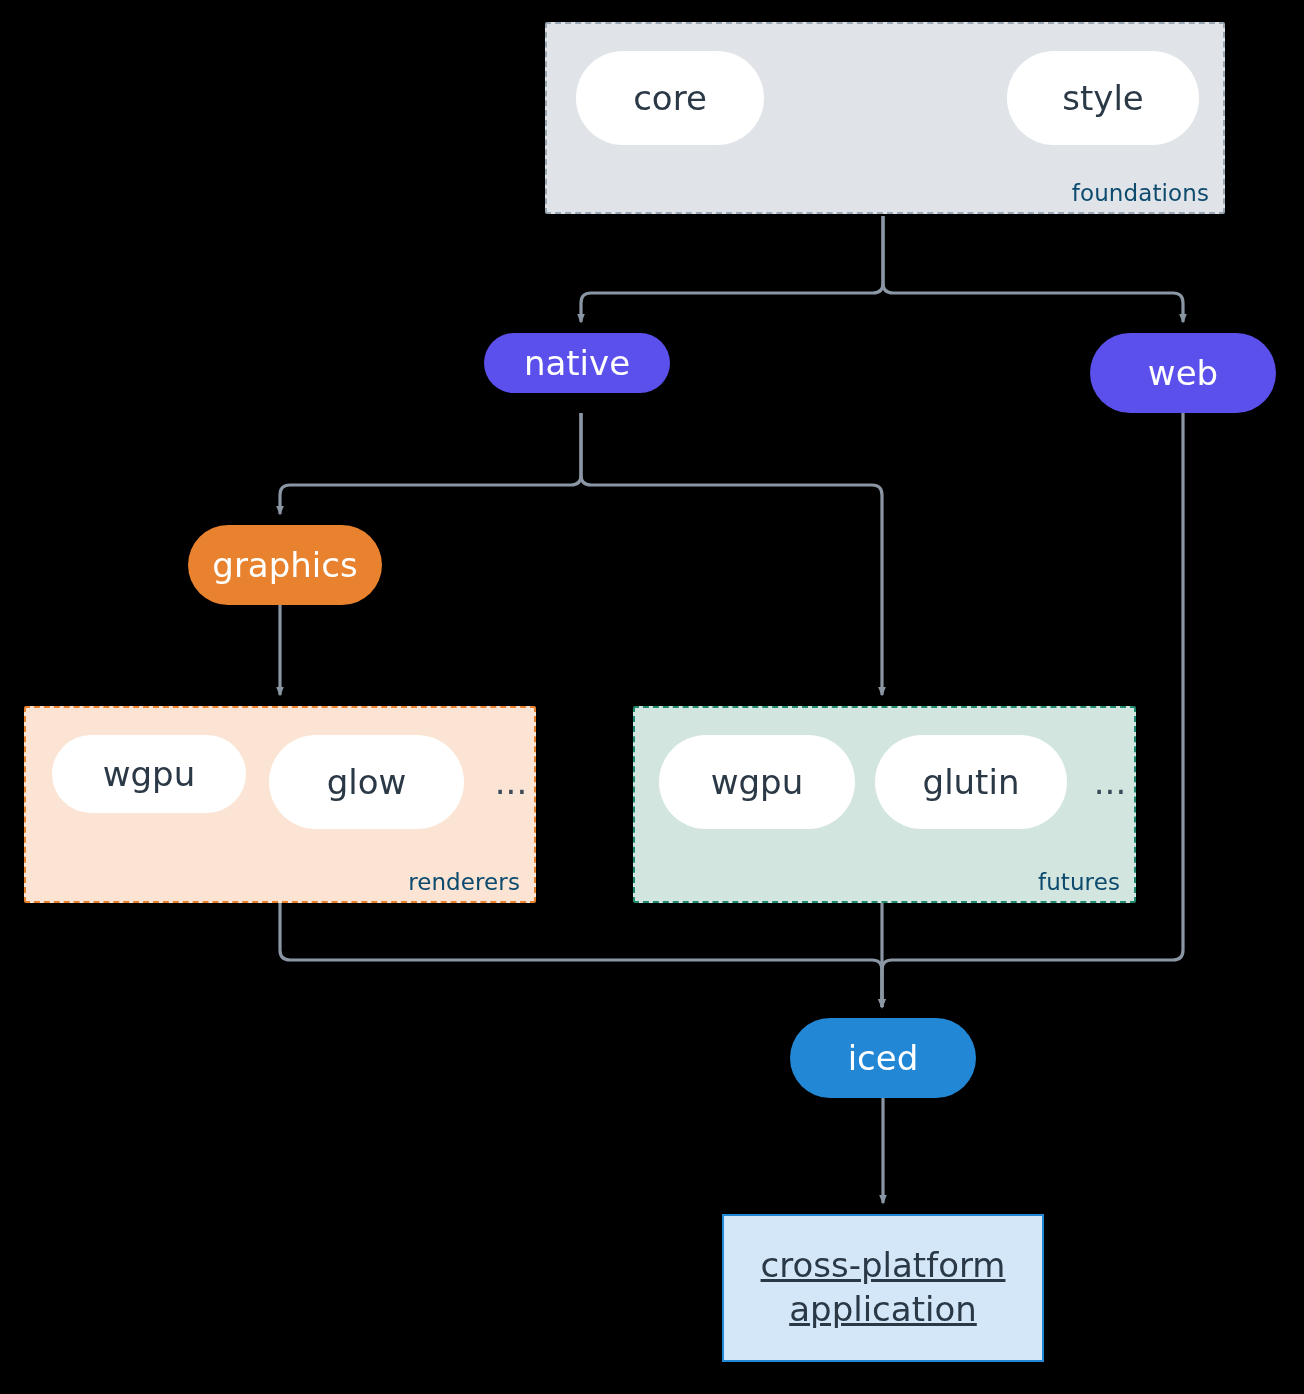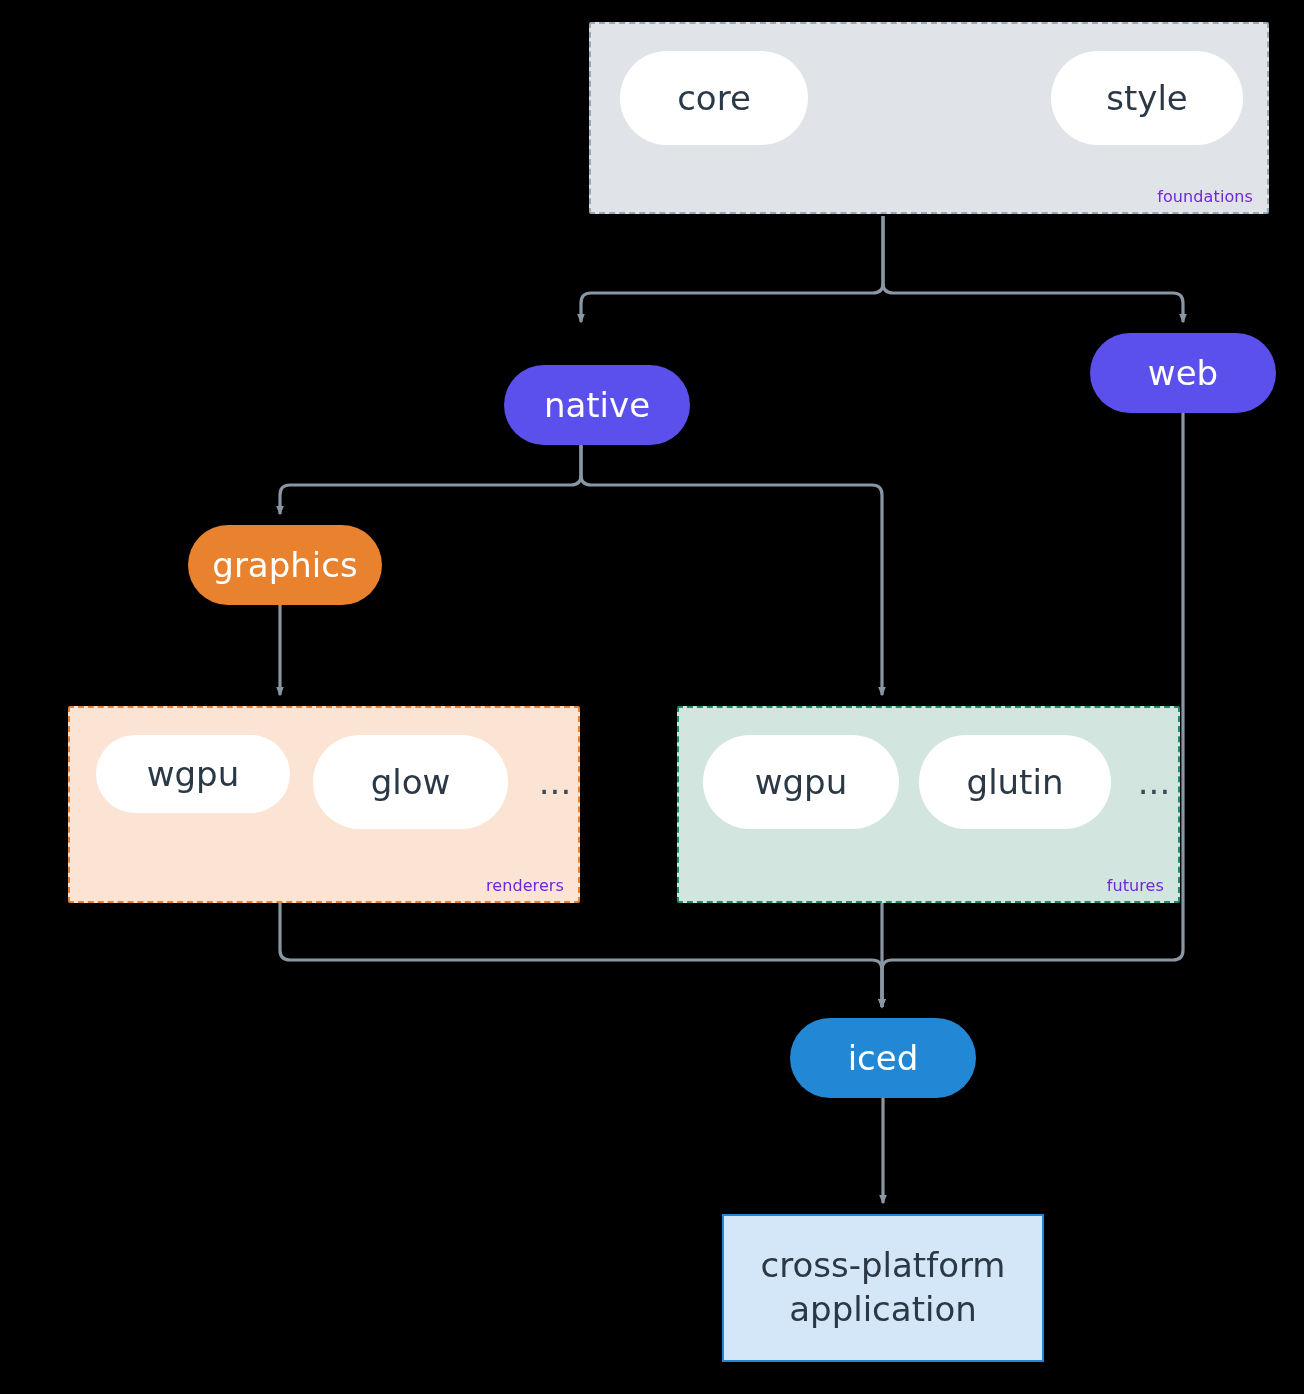--- a/index.html
+++ b/index.html
@@ -22,28 +22,27 @@
     left: 0;
     top: 0;
     width: 1304px;
     height: 1394px;
     pointer-events: none;
   }
   
   .cluster {
     position: absolute;
     box-sizing: border-box;
-    margin-left: 44px;
   }
   .cluster-label {
     position: absolute;
     right: 14px;
     bottom: 6px;
-    font-size: 16px;
-    color: #6d28d9;
+    font-size: 23px;
+    color: #0c4a6e;
     letter-spacing: 0.1px;
     white-space: nowrap;
   }
   #cluster-foundations {
     left: 545px;
     top: 22px;
     width: 680px;
     height: 192px;
     background: #e0e4e8;
     border: 2px dashed #9aa7b4;
@@ -107,21 +106,21 @@
     position: absolute;
     display: flex;
     align-items: center;
     justify-content: center;
     border-radius: 60px;
     color: #ffffff;
     font-size: 34px;
     white-space: nowrap;
     box-sizing: border-box;
   }
-  #node-native  { left: 504px;  top: 333px; width: 186px; height: 80px; background: #5b50ec; margin-top: 32px; }
+  #node-native  { left: 484px;  top: 333px; width: 186px; height: 60px; background: #5b50ec; }
   #node-web     { left: 1090px; top: 333px; width: 186px; height: 80px; background: #5b50ec; }
   #node-graphics{ left: 188px;  top: 525px; width: 194px; height: 80px; background: #e8822f; }
   #node-iced    { left: 790px;  top: 1018px; width: 186px; height: 80px; background: #2288d6; }
 
   
   #node-application {
     position: absolute;
     left: 722px;
     top: 1214px;
     width: 322px;
@@ -131,21 +130,21 @@
     color: #2b3947;
     font-size: 34px;
     display: flex;
     flex-direction: column;
     align-items: center;
     justify-content: center;
     line-height: 1.28;
     box-sizing: border-box;
     text-align: center;
   }
-  #node-application span { display: block; }
+  #node-application span { display: block; text-decoration: underline; }
 </style>
 </head>
 <body>
 
 <div id="diagram">
 
   <svg class="edges" viewBox="0 0 1304 1394">
     <defs>
       <marker id="arrowhead" markerWidth="10" markerHeight="8" refX="8.4" refY="4" orient="auto" markerUnits="userSpaceOnUse">
         <path d="M0,0 L10,4 L0,8 z" fill="#8a96a3"></path>

